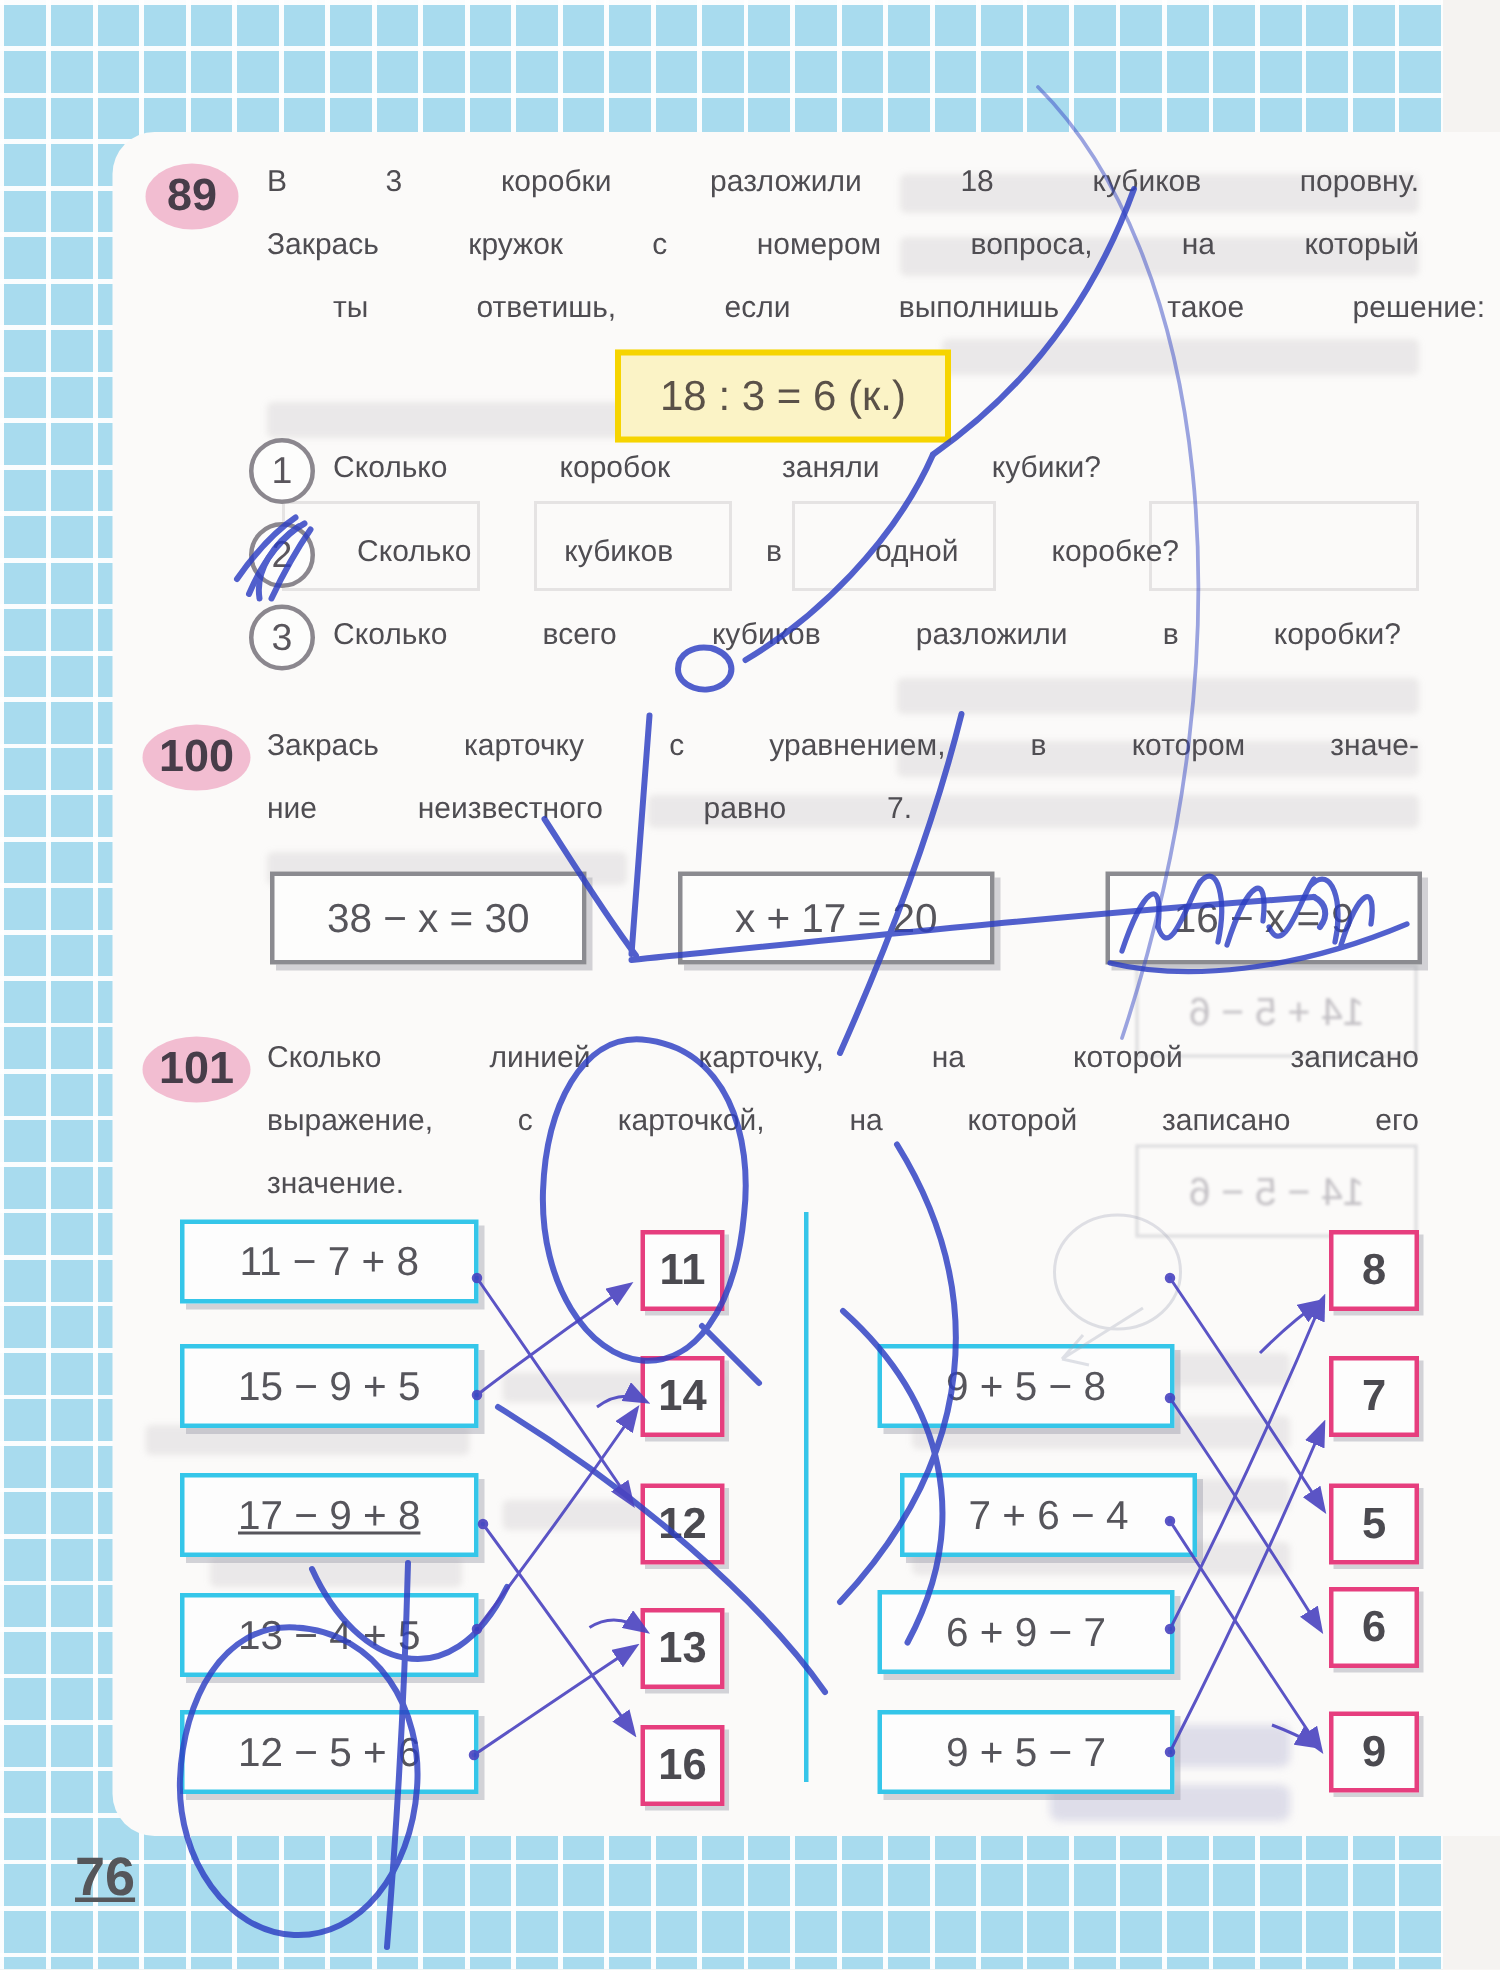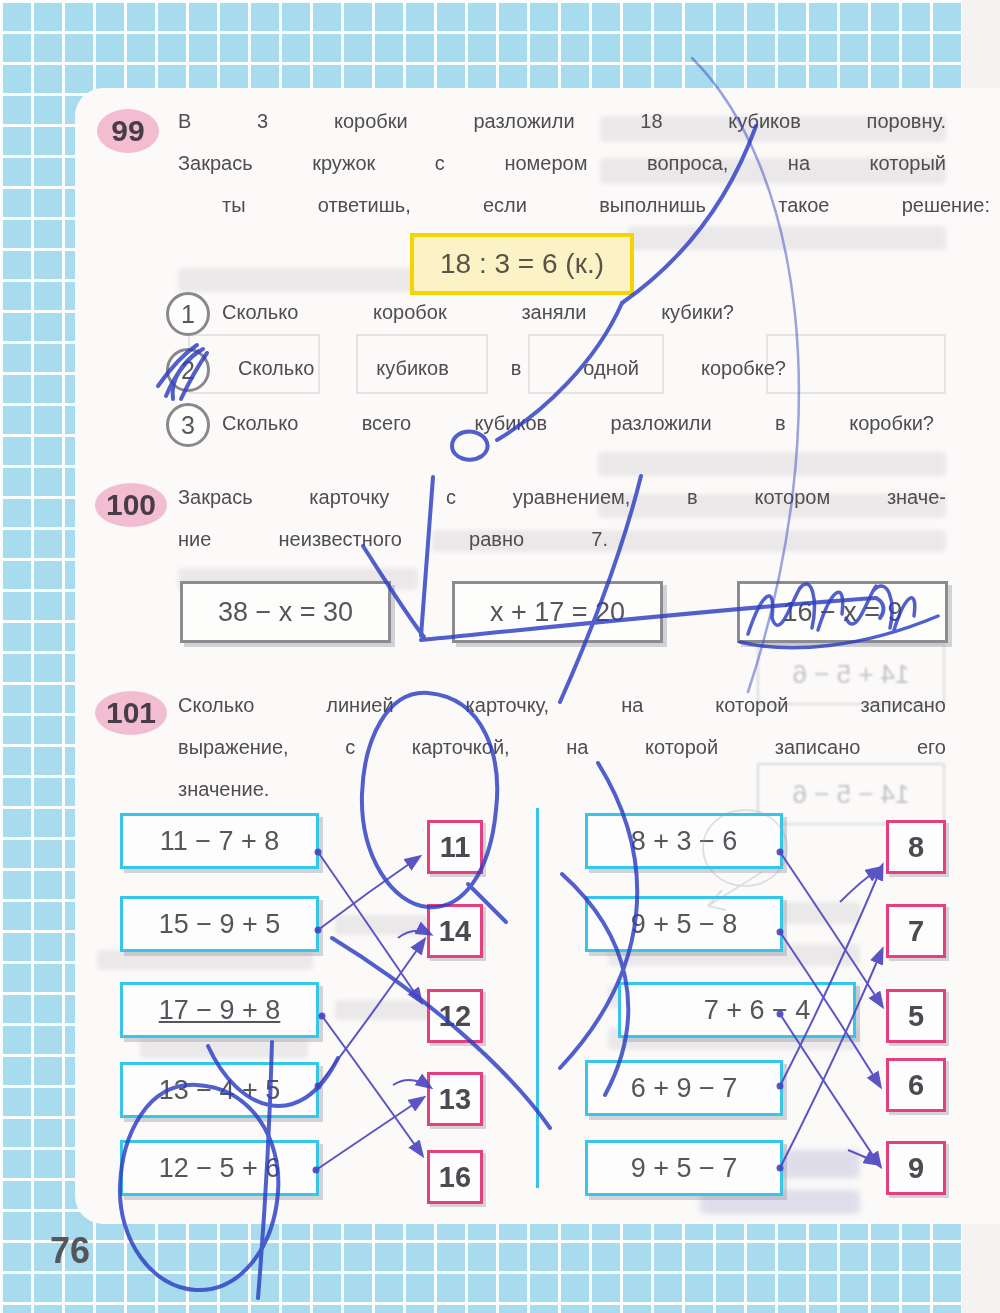--- a/index.html
+++ b/index.html
@@ -21,21 +21,21 @@
     background:#fbf3c6;color:#5a5148;font-size:28px;z-index:2;}
   .qcircle{display:flex;align-items:center;justify-content:center;width:38px;height:38px;
     border:3px solid #8b878e;border-radius:50%;color:#5a565c;font-size:25px;background:#fdfdfc;z-index:2;}
   .eqcard{display:flex;align-items:center;justify-content:center;border:3px solid #8b8b90;
     background:#fdfdfc;color:#56555b;font-size:27px;box-shadow:4px 4px 0 rgba(160,160,168,.45);z-index:2;}
   .expcard{display:flex;align-items:center;justify-content:center;border:3px solid #35c6e9;
     background:#fdfdfd;color:#56555b;font-size:27px;box-shadow:4px 4px 0 rgba(150,150,165,.4);z-index:2;}
   .ansbox{display:flex;align-items:center;justify-content:center;border:3px solid #e63e7e;
     background:#fdfdfd;color:#4b4a50;font-size:29px;font-weight:bold;box-shadow:3px 3px 0 rgba(150,150,165,.4);z-index:2;}
   .divider{background:#36c5e9;z-index:2;}
-  .pagenum{color:#55565a;font-size:36px;font-weight:bold;z-index:2;}
+  .pagenum{color:#55565a;font-size:36px;font-weight:bold;z-index:2;text-decoration:underline;}
   .content{z-index:2;}
   
   .gbar{background:rgba(150,140,148,.16);filter:blur(2px);border-radius:4px;z-index:1;}
   .gbar-blue{background:rgba(120,118,176,.22);filter:blur(3px);border-radius:6px;z-index:1;}
   .gbox{border:2px solid rgba(150,145,152,.22);z-index:1;}
   .gcard{display:flex;align-items:center;justify-content:center;border:2px solid rgba(140,140,150,.28);
     color:rgba(110,105,118,.4);font-size:26px;transform:scaleX(-1);filter:blur(1px);z-index:1;}
   .penlayer{position:absolute;left:0;top:0;width:1000px;height:1313px;z-index:3;pointer-events:none;}
 </style>
 </head>
@@ -64,21 +64,21 @@
   <div class="abs gbar" style="left:608px;top:986px;width:252px;height:22px;"></div>
   <div class="abs gbar" style="left:608px;top:1028px;width:252px;height:22px;"></div>
   <div class="abs gbar" style="left:608px;top:1070px;width:160px;height:22px;"></div>
   <div class="abs gbar" style="left:335px;top:915px;width:148px;height:20px;"></div>
   <div class="abs gbar" style="left:97px;top:950px;width:216px;height:20px;"></div>
   <div class="abs gbar" style="left:335px;top:1000px;width:145px;height:20px;"></div>
   <div class="abs gbar" style="left:140px;top:1038px;width:168px;height:20px;"></div>
   <div class="abs gbar-blue" style="position:absolute;left:590px;top:1150px;width:270px;height:28px;"></div>
   <div class="abs gbar-blue" style="position:absolute;left:700px;top:1190px;width:160px;height:24px;"></div>
 
-  <div class="abs badge" style="left:97px;top:109px;width:62px;height:44px;">99</div>
+  <div class="abs badge" style="left:97px;top:109px;width:62px;height:44px;">89</div>
   <div class="abs txt jline content" style="left:178px;top:100px;width:768px;">В 3 коробки разложили 18 кубиков поровну.</div>
   <div class="abs txt jline content" style="left:178px;top:142px;width:768px;">Закрась кружок с номером вопроса, на который</div>
   <div class="abs txt jline content" style="left:178px;top:184px;width:768px;margin-left:44px;">ты ответишь, если выполнишь такое решение:</div>
   <div class="abs yellowbox" style="left:410px;top:233px;width:216px;height:54px;">18 : 3 = 6 (к.)</div>
 
   <div class="abs qcircle" style="left:166px;top:292px;">1</div>
   <div class="abs txt jline content" style="left:222px;top:291px;width:512px;">Сколько коробок заняли кубики?</div>
   <div class="abs qcircle" style="left:166px;top:348px;">2</div>
   <div class="abs txt jline content" style="left:238px;top:347px;width:548px;">Сколько кубиков в одной коробке?</div>
   <div class="abs qcircle" style="left:166px;top:403px;">3</div>
@@ -102,23 +102,22 @@
   <div class="abs expcard" style="left:120px;top:1062px;width:193px;height:50px;">13 − 4 + 5</div>
   <div class="abs expcard" style="left:120px;top:1140px;width:193px;height:50px;">12 − 5 + 6</div>
   <div class="abs ansbox" style="left:427px;top:820px;width:50px;height:48px;">11</div>
   <div class="abs ansbox" style="left:427px;top:904px;width:50px;height:48px;">14</div>
   <div class="abs ansbox" style="left:427px;top:989px;width:50px;height:48px;">12</div>
   <div class="abs ansbox" style="left:427px;top:1072px;width:50px;height:48px;">13</div>
   <div class="abs ansbox" style="left:427px;top:1150px;width:50px;height:48px;">16</div>
 
   <div class="abs divider" style="left:536px;top:808px;width:3px;height:380px;"></div>
 
-  <div class="abs expcard" style="left:585px;top:813px;width:192px;height:50px;">8 + 3 − 6</div>
   <div class="abs expcard" style="left:585px;top:896px;width:192px;height:50px;">9 + 5 − 8</div>
-  <div class="abs expcard" style="left:618px;top:982px;width:192px;height:50px;padding-left:40px;">7 + 6 − 4</div>
+  <div class="abs expcard" style="left:600px;top:982px;width:192px;height:50px;">7 + 6 − 4</div>
   <div class="abs expcard" style="left:585px;top:1060px;width:192px;height:50px;">6 + 9 − 7</div>
   <div class="abs expcard" style="left:585px;top:1140px;width:192px;height:50px;">9 + 5 − 7</div>
   <div class="abs ansbox" style="left:886px;top:820px;width:54px;height:48px;">8</div>
   <div class="abs ansbox" style="left:886px;top:904px;width:54px;height:48px;">7</div>
   <div class="abs ansbox" style="left:886px;top:989px;width:54px;height:48px;">5</div>
   <div class="abs ansbox" style="left:886px;top:1058px;width:54px;height:48px;">6</div>
   <div class="abs ansbox" style="left:886px;top:1141px;width:54px;height:48px;">9</div>
 
   <div class="abs pagenum" style="left:50px;top:1230px;">76</div>
 

